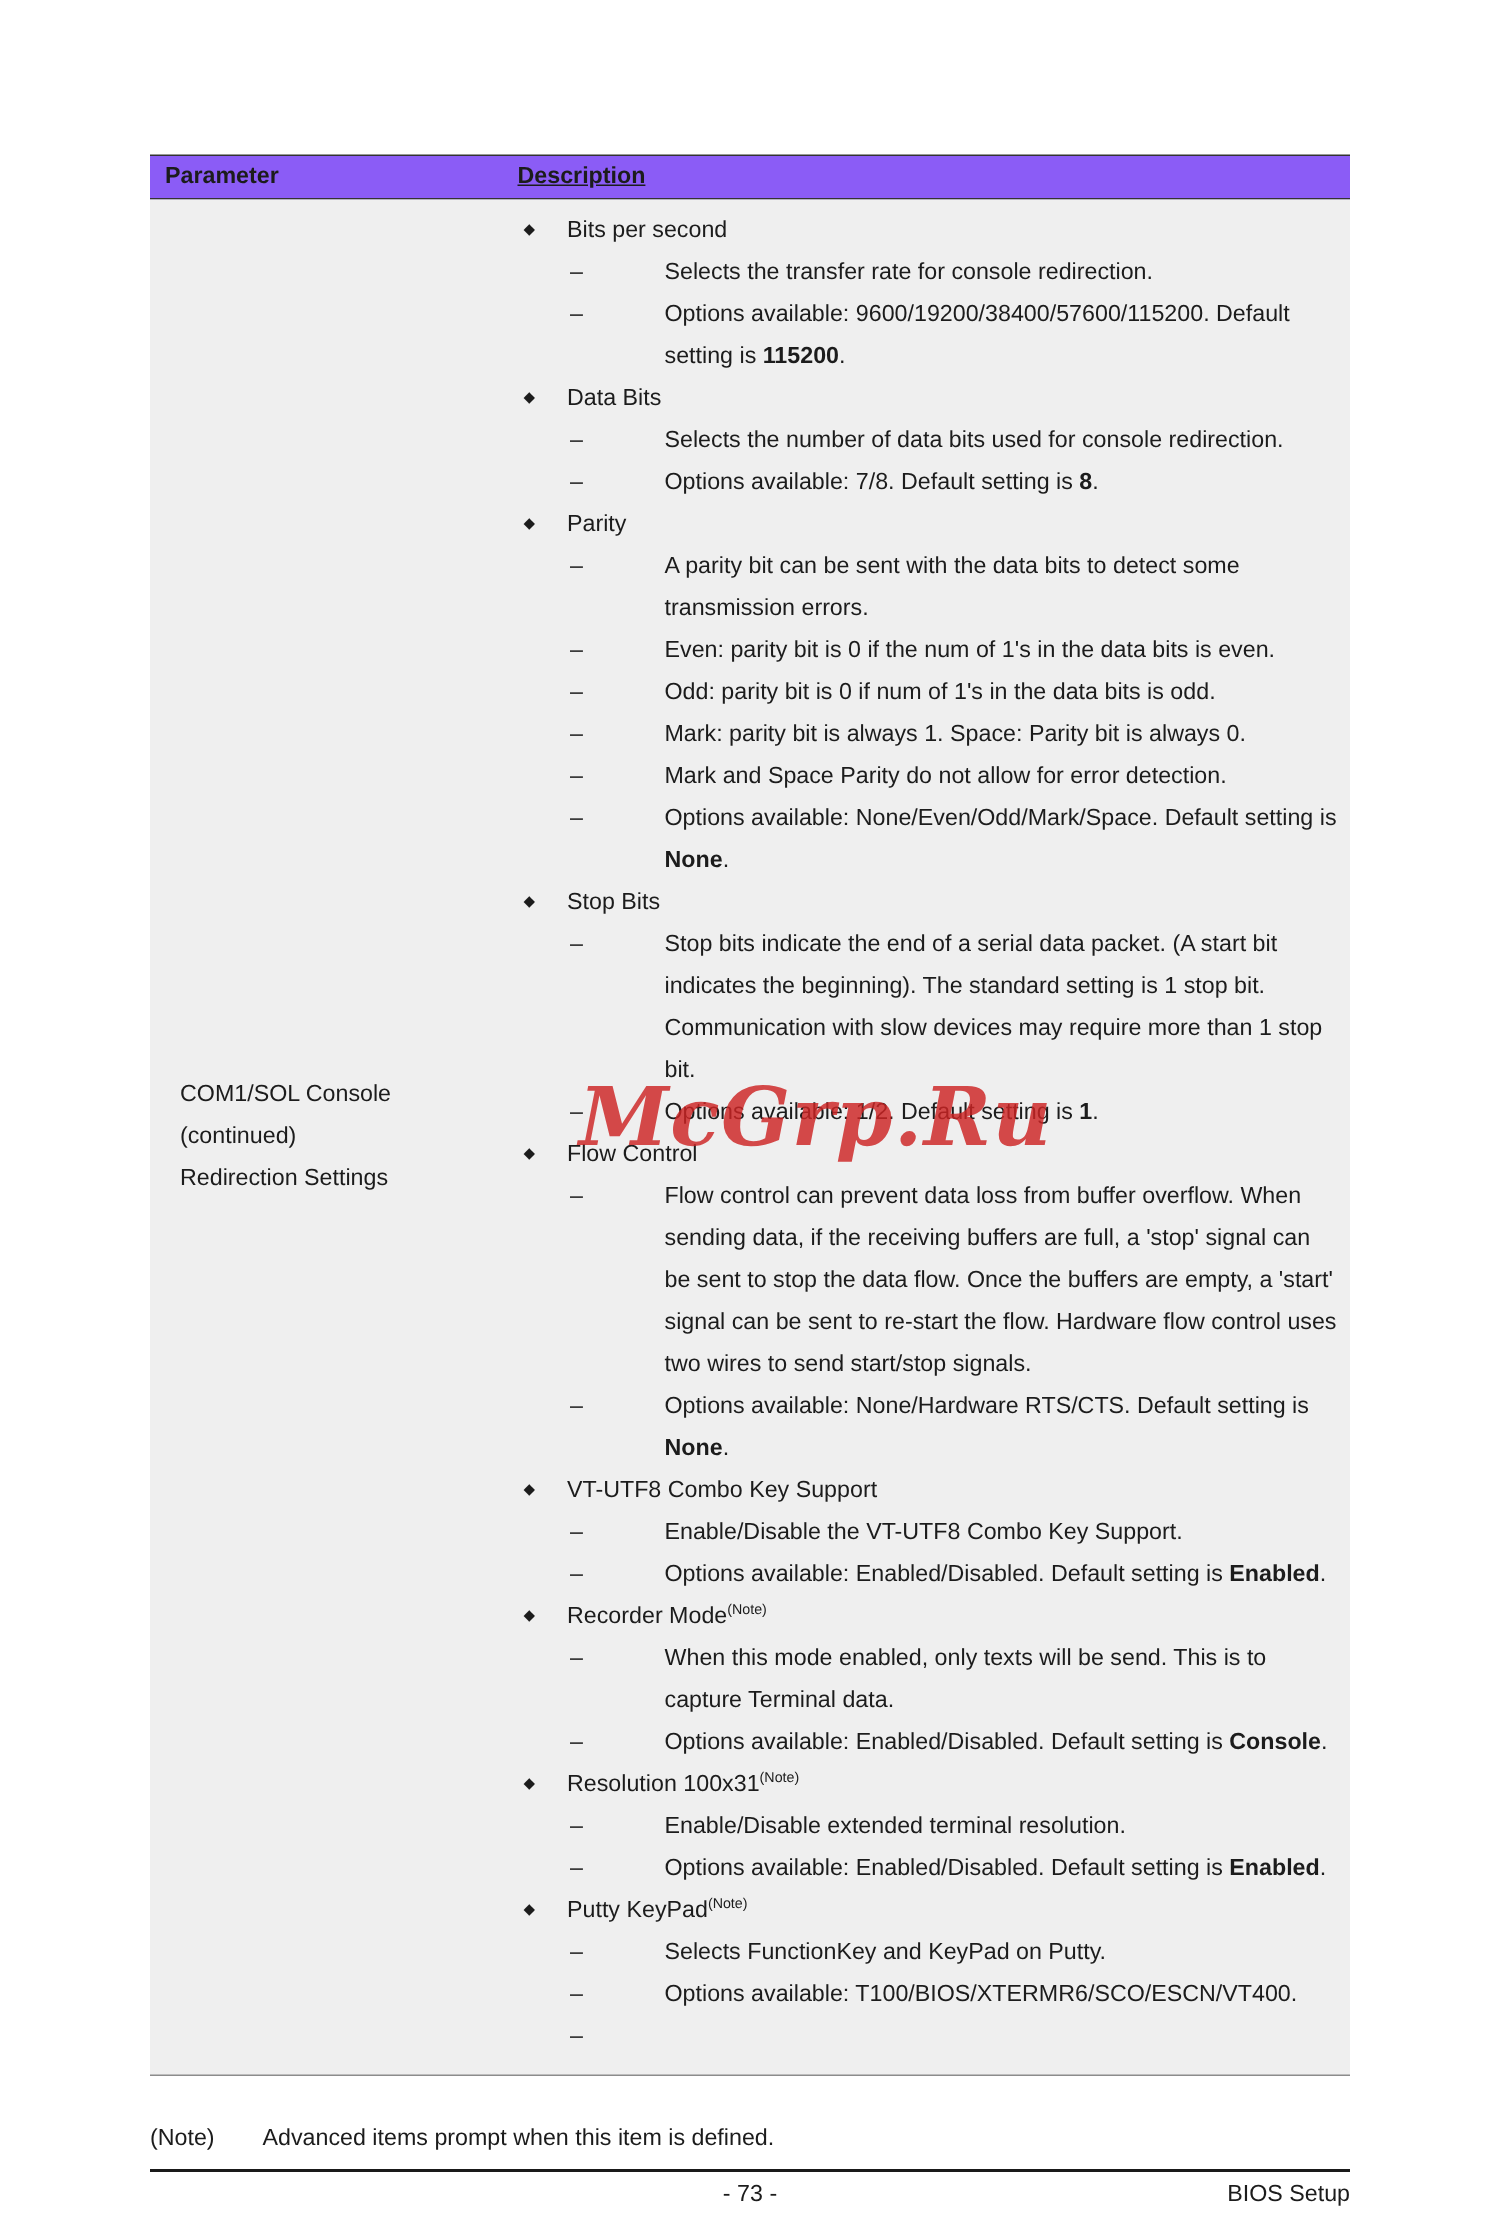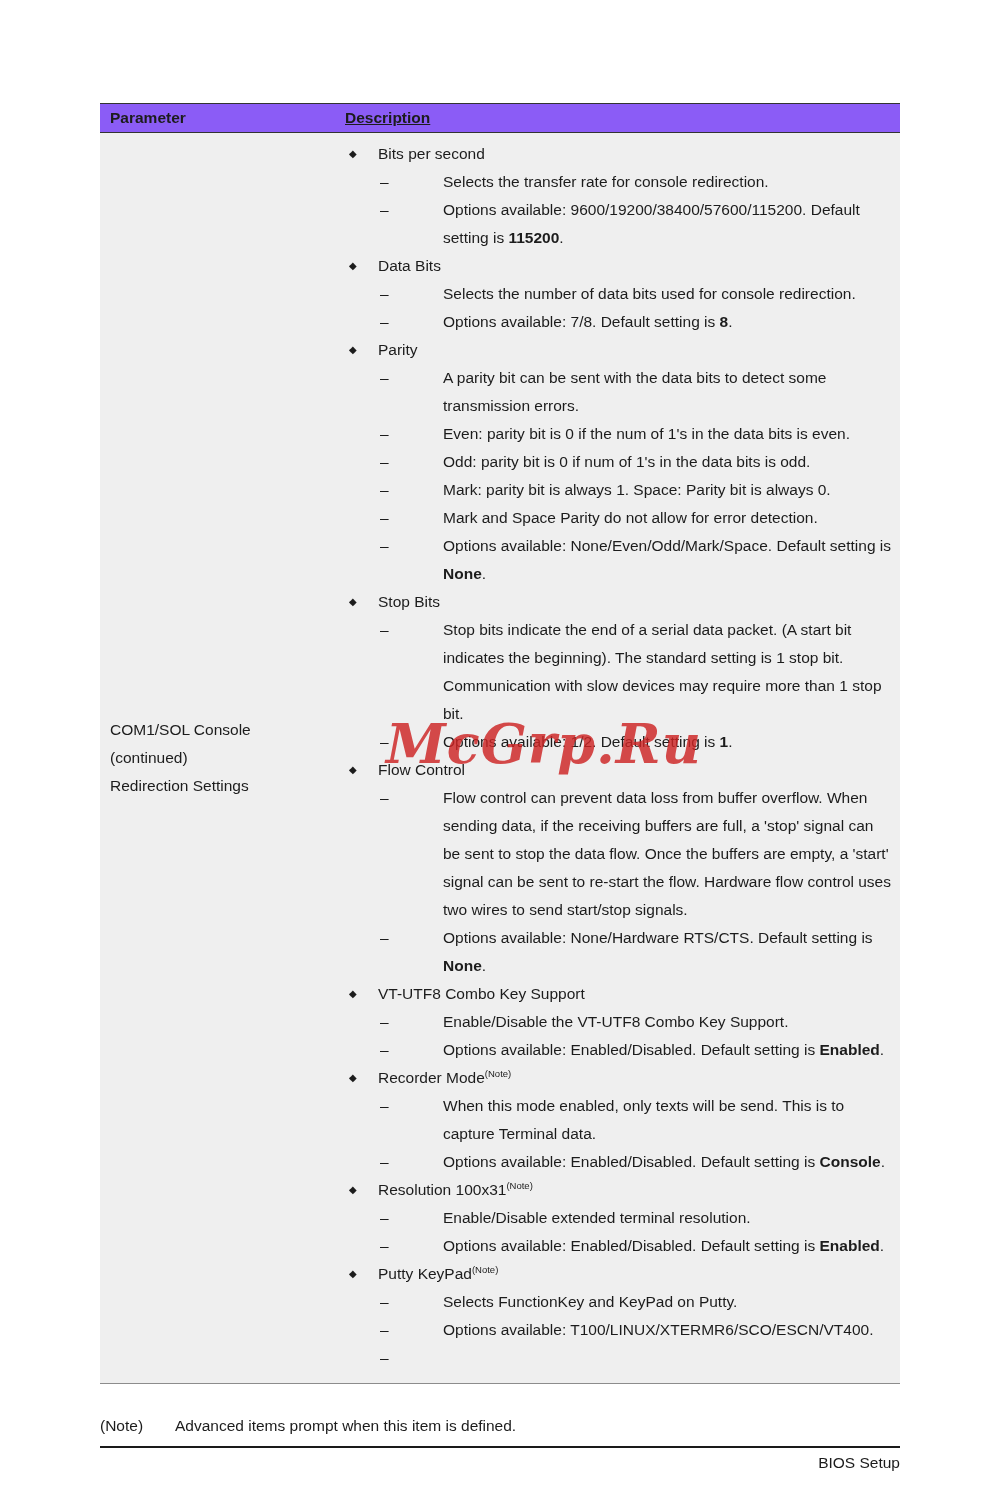--- a/index.html
+++ b/index.html
@@ -22,21 +22,21 @@
     font-weight: bold; font-size: 15.5px;
   }
   .th-param { width: 232px; padding-left: 10px; }
   .th-desc  { flex: 1; padding-left: 13px; text-decoration: underline; }
 
   .tbody {
     display: flex; background: #efefef;
     border-bottom: 1px solid #8c8c8c;
   }
   .param-cell {
-    width: 232px; padding-left: 10px;
+    width: 232px; padding-left: 20px;
     display: flex; flex-direction: column; justify-content: center;
     font-size: 15.5px; line-height: 28px;
   }
   .desc-cell {
     flex: 1; padding: 7px 8px 11px 0;
     font-size: 15.5px; line-height: 28px;
   }
 
   .item-head { display: flex; }
   .bullet { flex: none; width: 46px; padding-left: 17px; font-size: 10px; line-height: 28px; color: #1c1c1c; }
@@ -200,36 +200,37 @@
             <div class="item-head">
               <span class="bullet">◆</span>
               <span class="item-label"><span>Putty KeyPad</span><sup class="note-sup">(Note)</sup></span>
             </div>
             <div class="sub">
               <span class="dash">–</span>
               <span class="txt"><span>Selects FunctionKey and KeyPad on Putty.</span></span>
             </div>
             <div class="sub">
               <span class="dash">–</span>
-              <span class="txt"><span>Options available: T100/LINUX/XTERMR6/SCO/ESCN/VT400.</span></span>
+              <span class="txt"><span>Options available: T100/BIOS/XTERMR6/SCO/ESCN/VT400.</span></span>
             </div>
             <div class="sub">
               <span class="dash">–</span>
             </div>
           </div>
       </div>
     </div>
 
     <div class="note-row">
       <span class="note-label">(Note)</span>
       <span class="note-text">Advanced items prompt when this item is defined.</span>
     </div>
 
     <div class="footer-rule"></div>
 
     <div class="footer">
+      <span class="page-num">- 73 -</span>
       <span class="right-text">BIOS Setup</span>
     </div>
 
   </div>
 
   <div class="watermark">McGrp.Ru</div>
 </div>
 
 </body></html>

